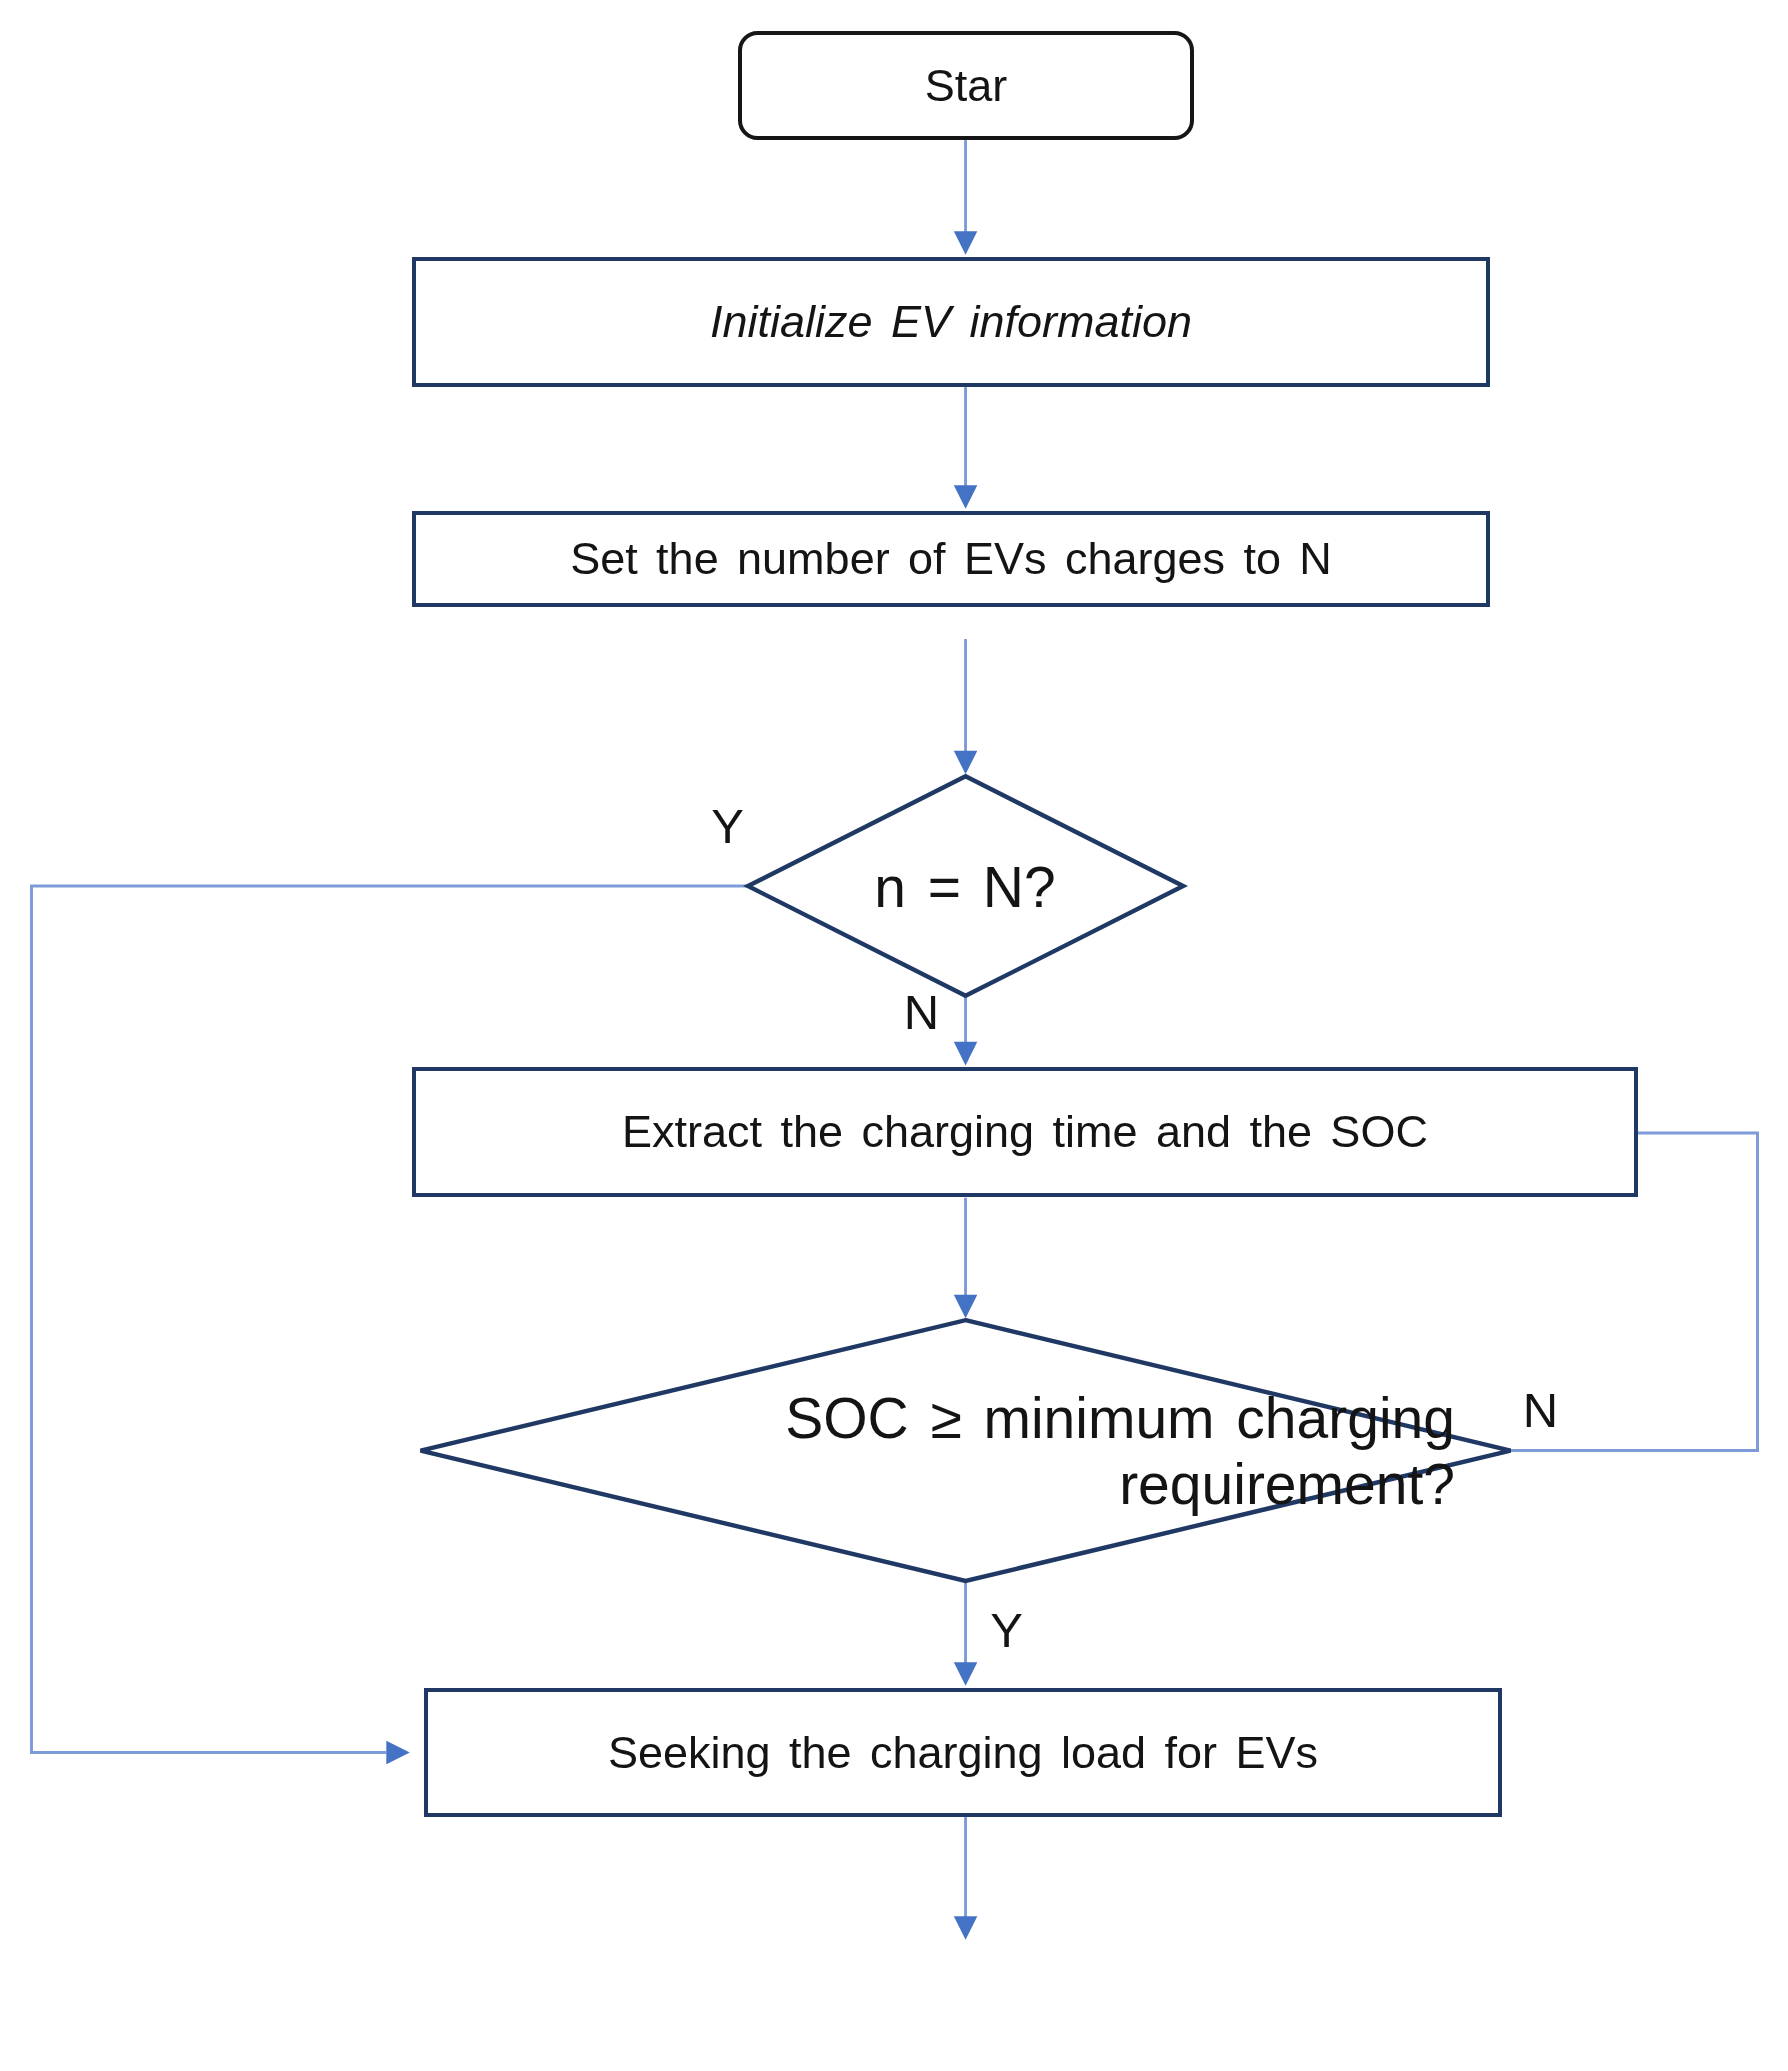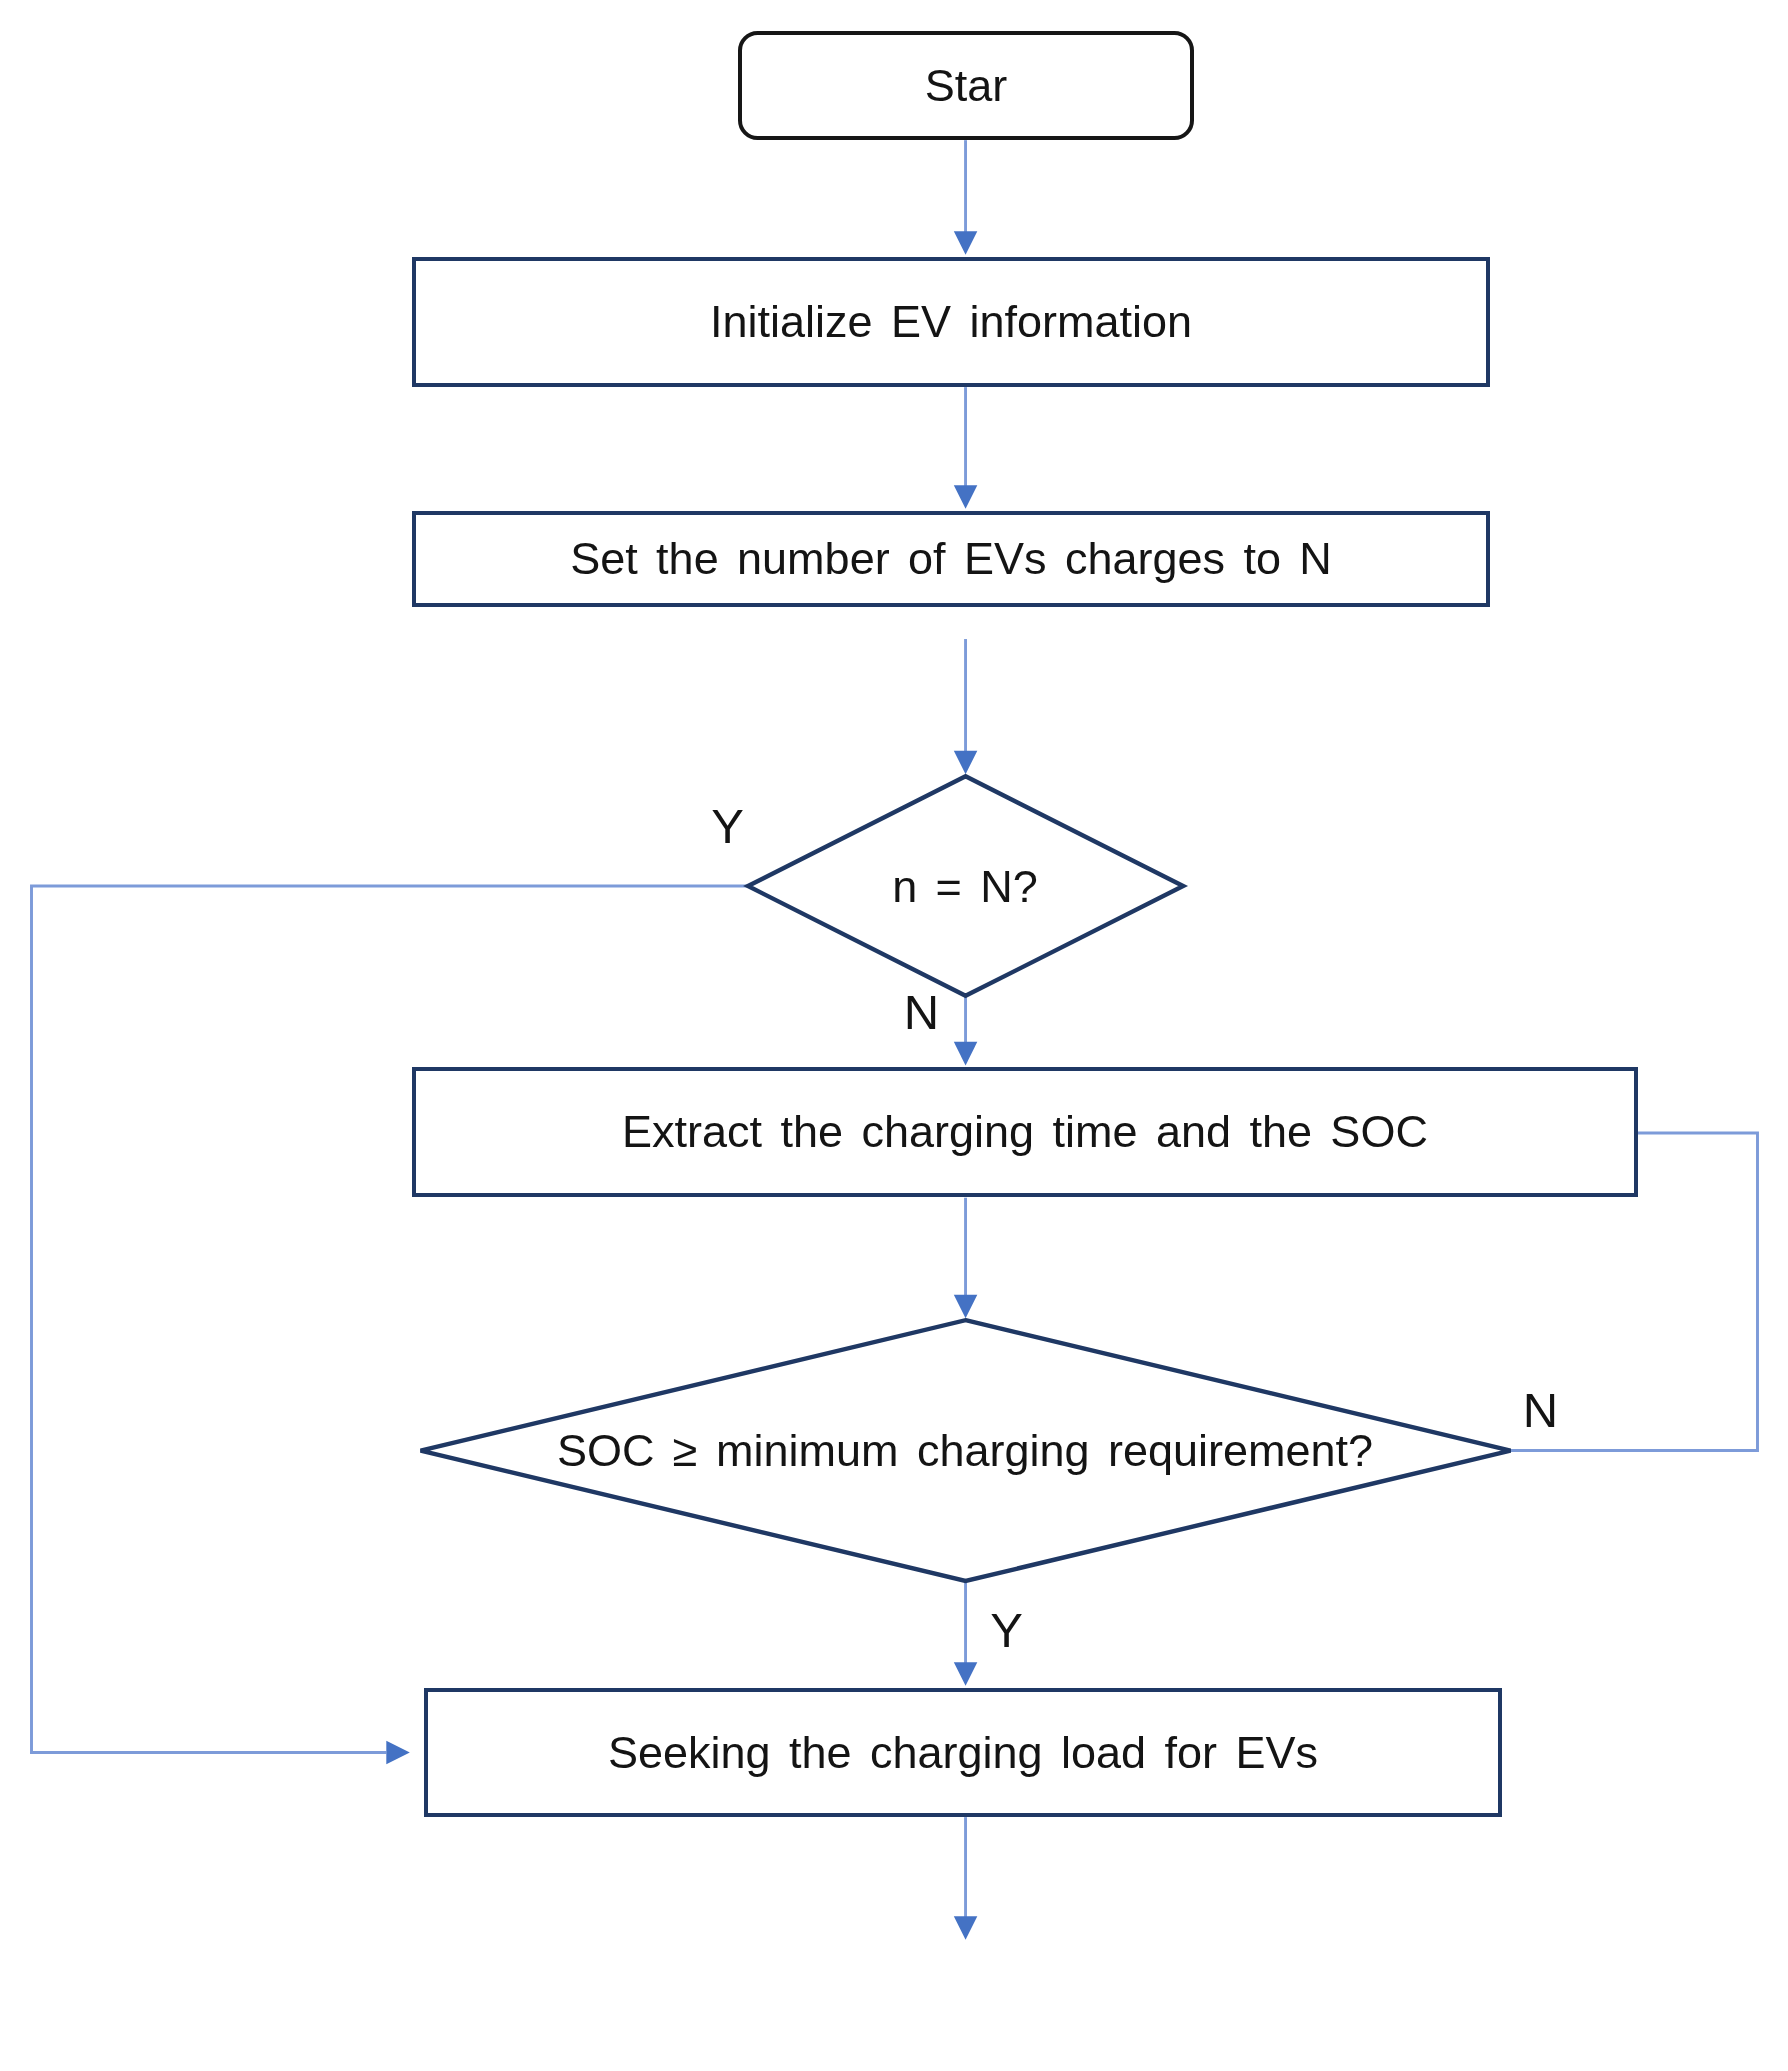--- a/index.html
+++ b/index.html
@@ -29,36 +29,36 @@
     line-height:1.15;
   }
   .terminal{border:4.9px solid #161616;border-radius:19.6px;}
   .process{border:4.9px solid #1f3864;}
   .dlabel{
     position:absolute;
     display:flex;
     align-items:center;
     justify-content:center;
     text-align:center;
-    font-size:45px;
+    font-size:57px;
     word-spacing:5.9px;
     background:transparent;
   }
   .elabel{
     position:absolute;
     display:flex;
     align-items:center;
     justify-content:center;
     font-size:49px;
     background:transparent;
   }
 
   
   .n-start  {left:738px;  top:31px;   width:456px;  height:109px;}
-  .n-init   {left:412px;  top:257px;  width:1078px; height:130px;}
+  .n-init   {left:412px;  top:257px;  width:1078px; height:130px;font-style:italic;}
   .n-setn   {left:412px;  top:511px;  width:1078px; height:96px;text-align:center;}
   .n-extract{left:412px;  top:1067px; width:1226px; height:130px;}
   .n-seek   {left:424px;  top:1688px; width:1078px; height:129px;}
   .n-end    {left:737px;  top:1942px; width:455px;  height:102px;}
 
   .l-checkn  {left:769px;  top:859px;  width:392px;  height:55px;}
   .l-checksoc{left:475px;  top:1423px; width:980px; height:55px;text-align:right;}
 
   .l-y1{left:693px;  top:796px;  width:69px; height:59px;}
   .l-n1{left:887px;  top:982px; width:69px; height:59px;}

